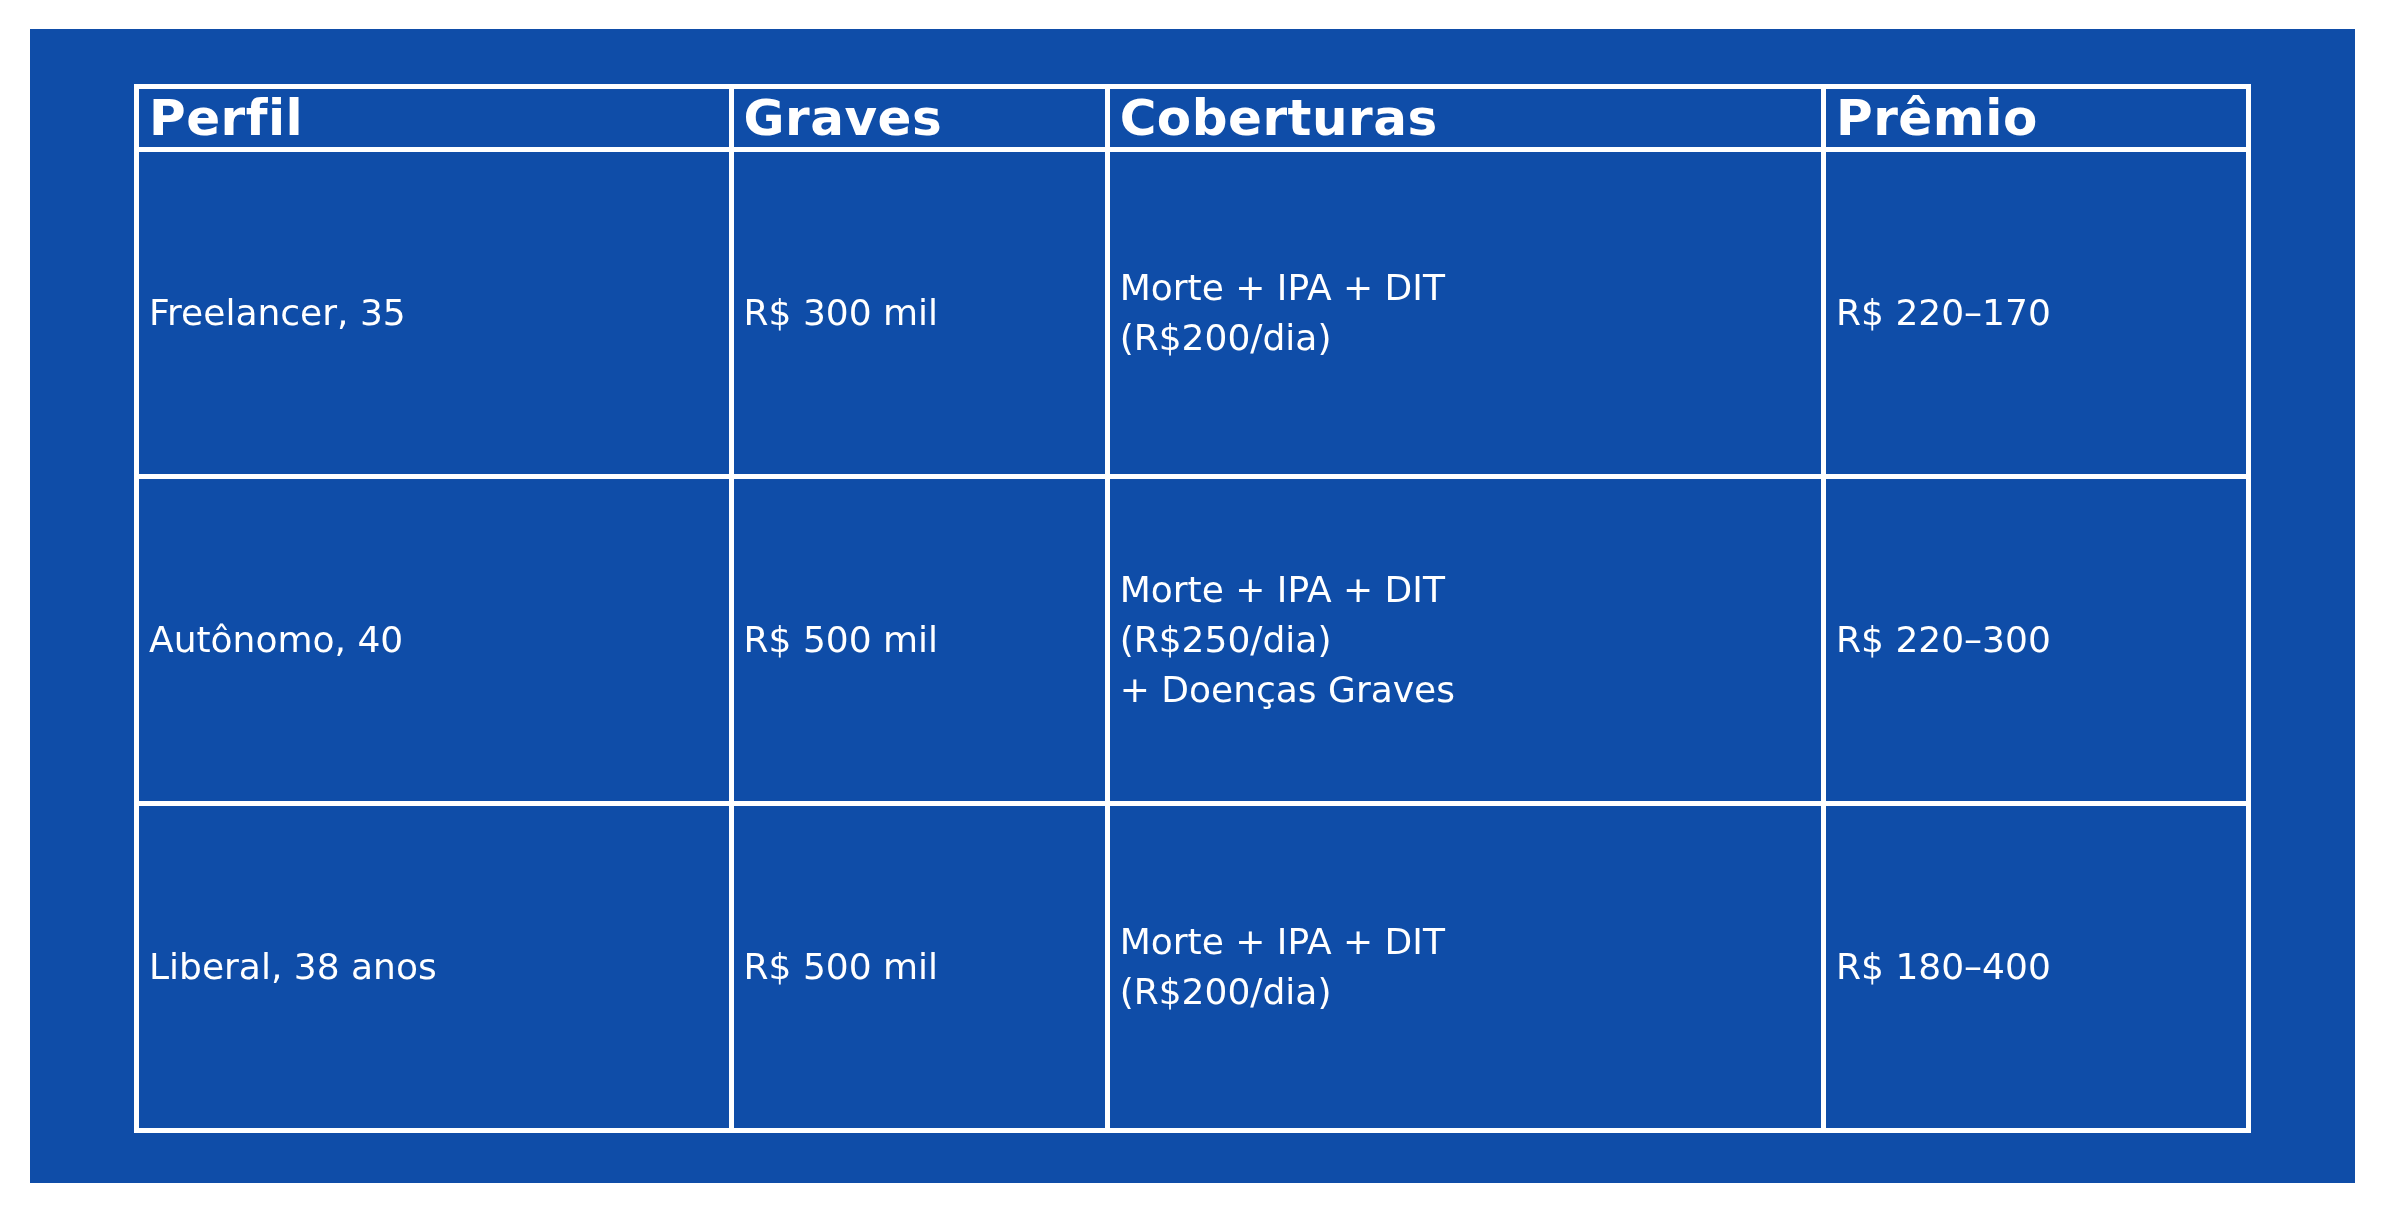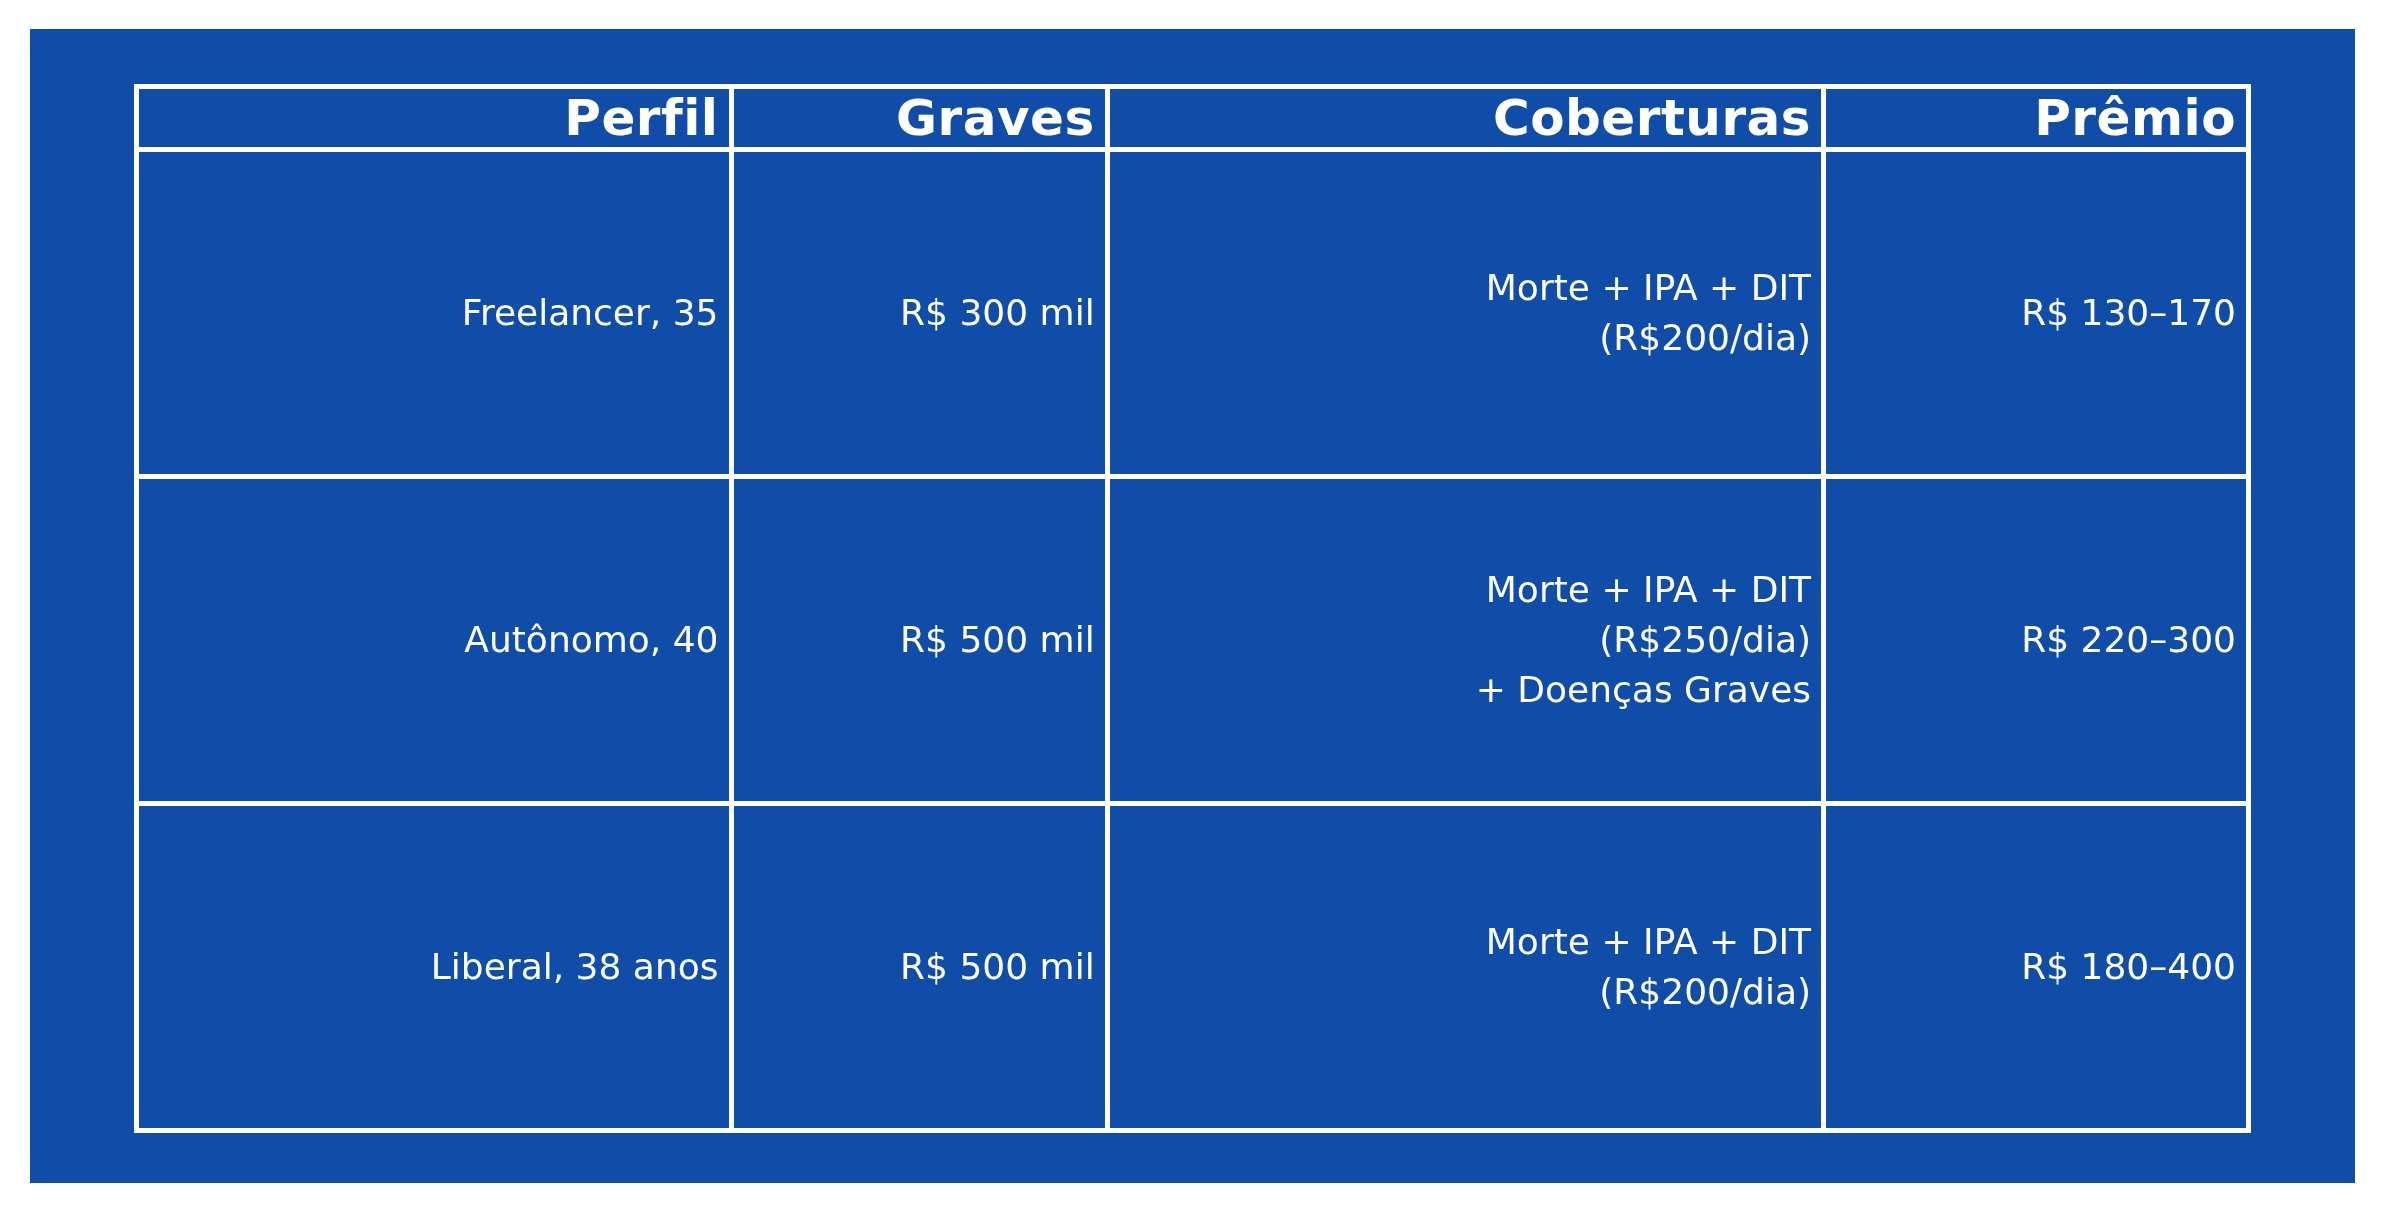--- a/index.html
+++ b/index.html
@@ -31,21 +31,21 @@
     border-collapse: collapse;
     table-layout: fixed;
   }
   table.pricing tr {
     height: 16.6667%;
   }
   table.pricing th,
   table.pricing td {
     border: 5px solid #ffffff;
     color: #ffffff;
-    text-align: right;
+    text-align: left;
     vertical-align: middle;
     white-space: pre-line;
     padding: 0 10px;
     overflow: hidden;
     margin-top: 40px;
   }
   table.pricing th {
     font-size: 50px;
     font-weight: bold;
     letter-spacing: 0.5px;
@@ -78,21 +78,21 @@
         <th>Coberturas</th>
         <th>Prêmio</th>
       </tr>
     </thead>
     <tbody>
       <tr>
         <td>Freelancer, 35</td>
         <td>R$ 300 mil</td>
         <td>Morte + IPA + DIT
 (R$200/dia)</td>
-        <td>R$ 130–170</td>
+        <td>R$ 220–170</td>
       </tr>
       <tr>
         <td>Autônomo, 40</td>
         <td>R$ 500 mil</td>
         <td>Morte + IPA + DIT
 (R$250/dia)
 + Doenças Graves</td>
         <td>R$ 220–300</td>
       </tr>
       <tr>

